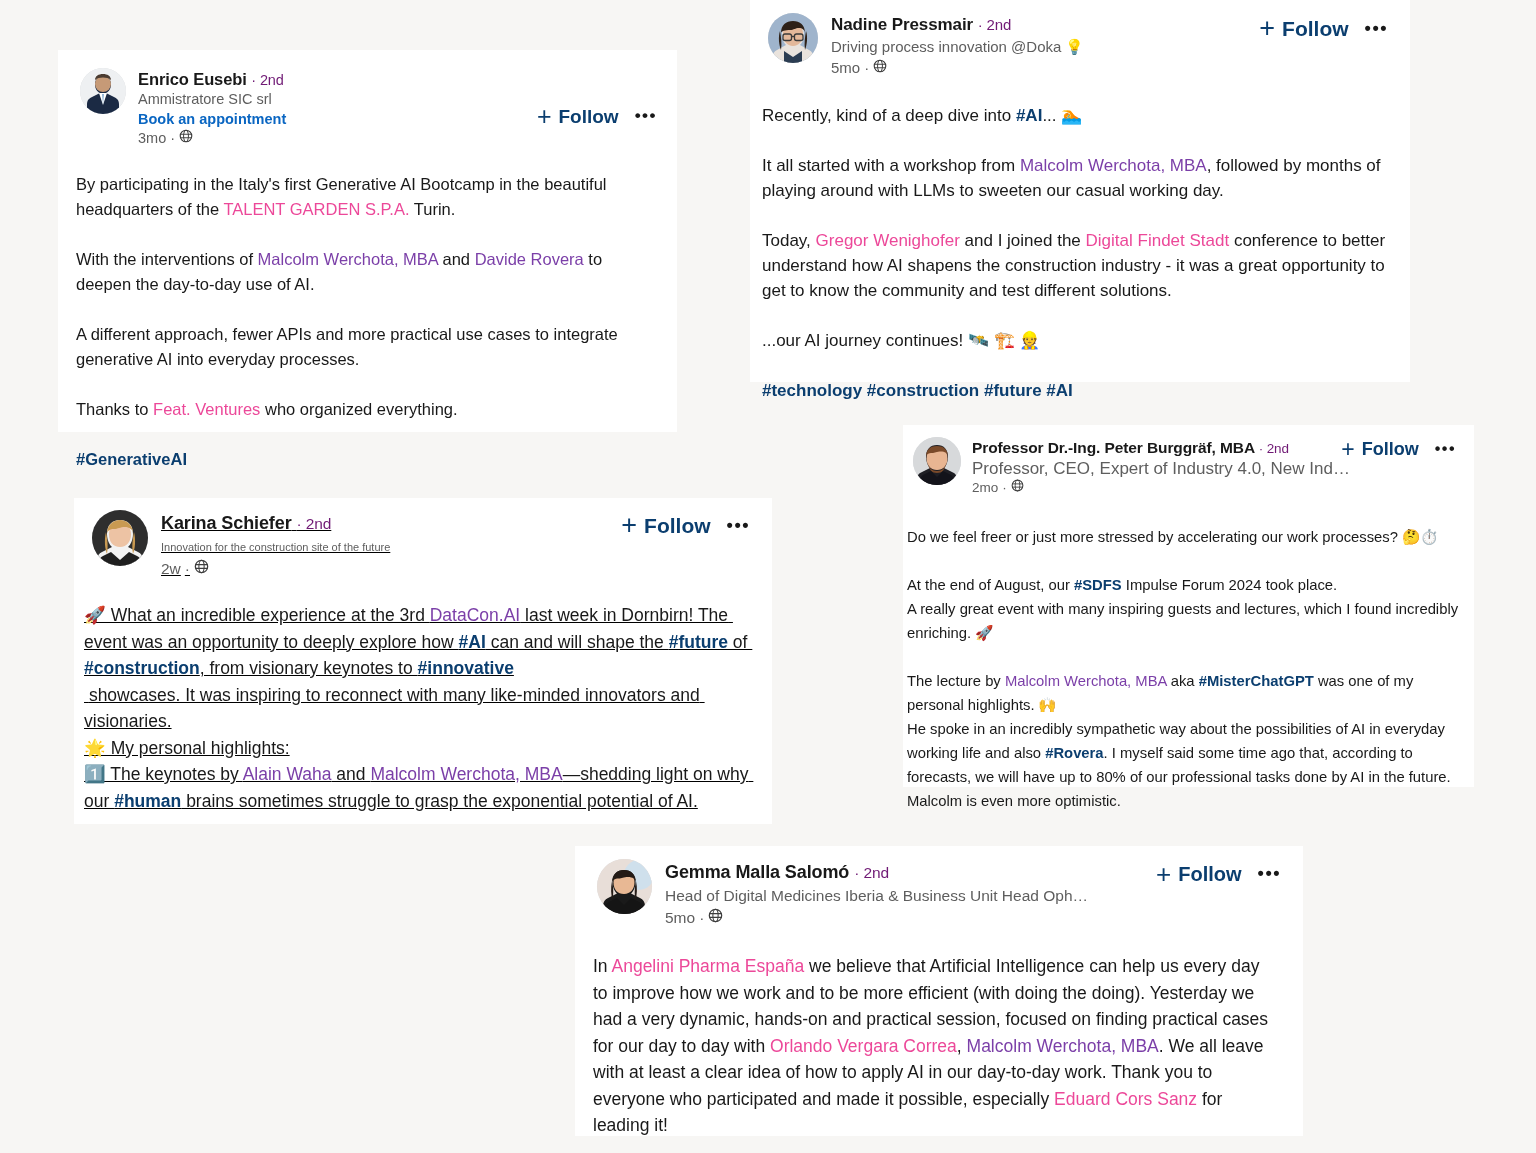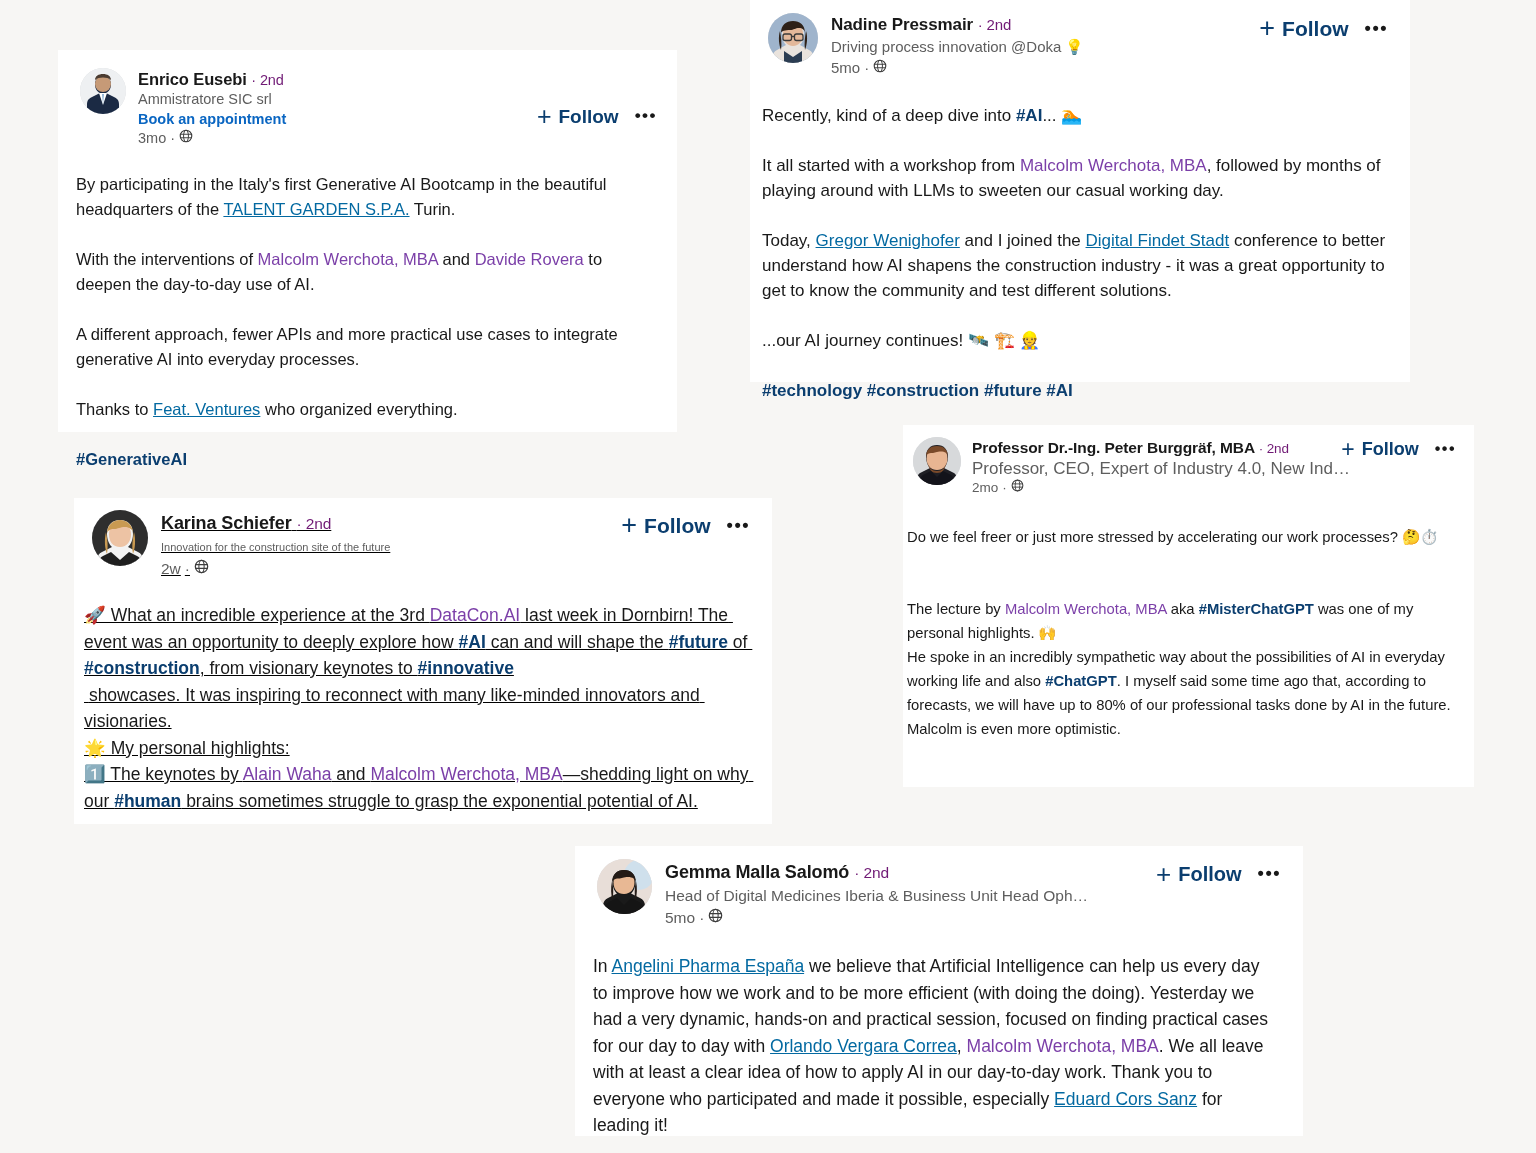--- a/index.html
+++ b/index.html
@@ -93,21 +93,21 @@
     line-height:0.4;
     cursor:pointer;
     font-weight:bold;
   }
   .body-text{
     color:#191919;
     white-space:pre-wrap;
   }
   .mention{color:#7b3fa8;}
   .tag{color:#0b3e6f;font-weight:bold;}
-  .link{color:#0369a1;text-decoration:underline;}
+  .link{color:#ec4899;}
   .blank{display:block;}
 
   
   #card-enrico{left:58px;top:50px;width:619px;height:382px;}
   #card-nadine{left:750px;top:0px;width:660px;height:382px;}
   #card-karina{left:74px;top:498px;width:698px;height:326px;text-decoration:underline;}
   #card-burggraf{left:903px;top:425px;width:571px;height:362px;}
   #card-gemma{left:575px;top:846px;width:728px;height:290px;}
 </style>
 </head>
@@ -272,22 +272,23 @@
       </div>
     </div>
   </div>
   <div class="follow-wrap" style="right:18px;top:13px;">
     <div class="follow-btn" style="font-size:18px;">
       <span class="plus" style="font-size:23px;">+</span>
       <span>Follow</span>
     </div>
     <div class="more-btn" style="font-size:16px;">•••</div>
   </div>
-  <div class="body-text" style="margin:28px 8px 0 4px;font-size:14.8px;line-height:24px;"><div><span>Do we feel freer or just more stressed by accelerating our work processes? 🤔⏱️</span></div><div class="blank">&nbsp;</div><div class="blank">&nbsp;</div><div><span>The lecture by </span><span class="mention">Malcolm Werchota, MBA</span><span> aka </span><span class="tag">#MisterChatGPT</span><span> was one of my personal highlights. 🙌
-He spoke in an incredibly sympathetic way about the possibilities of AI in everyday working life and also </span><span class="tag">#ChatGPT</span><span>. I myself said some time ago that, according to forecasts, we will have up to 80% of our professional tasks done by AI in the future.
+  <div class="body-text" style="margin:28px 8px 0 4px;font-size:14.8px;line-height:24px;"><div><span>Do we feel freer or just more stressed by accelerating our work processes? 🤔⏱️</span></div><div class="blank">&nbsp;</div><div><span>At the end of August, our </span><span class="tag">#SDFS</span><span> Impulse Forum 2024 took place.
+A really great event with many inspiring guests and lectures, which I found incredibly enriching. 🚀</span></div><div class="blank">&nbsp;</div><div><span>The lecture by </span><span class="mention">Malcolm Werchota, MBA</span><span> aka </span><span class="tag">#MisterChatGPT</span><span> was one of my personal highlights. 🙌
+He spoke in an incredibly sympathetic way about the possibilities of AI in everyday working life and also </span><span class="tag">#Rovera</span><span>. I myself said some time ago that, according to forecasts, we will have up to 80% of our professional tasks done by AI in the future.
 Malcolm is even more optimistic.</span></div></div>
 </div>
 
 <div class="card" id="card-gemma">
   <div class="post-head" style="padding:13px 0 0 22px;">
     <div class="avatar" style="width:55px;height:55px;margin-right:13px;">
       <svg viewBox="0 0 55 55">
         <rect width="55" height="55" fill="#e8ded8"></rect>
         <circle cx="42" cy="16" r="15" fill="#cfe0ec"></circle>
         <path d="M27 11c-7 0-11.5 4.5-11.5 12 0 5 2 9.5 4.5 11.5l-9 4.5c-3 1.5-5 4-5 8V55h42v-8c0-4-2-6.5-5-8l-9-4.5c2.5-2 4.5-6.5 4.5-11.5 0-7.5-4.5-12-11.5-12z" fill="#1a1a1a"></path>

